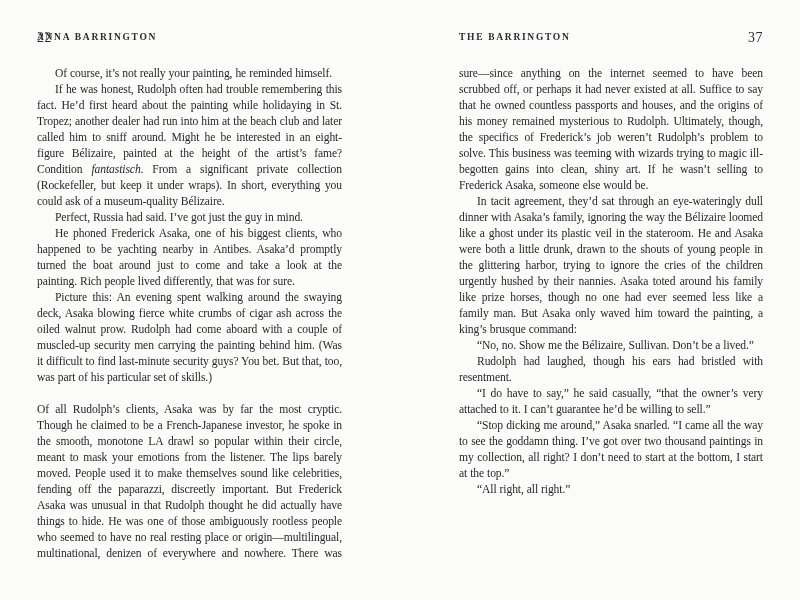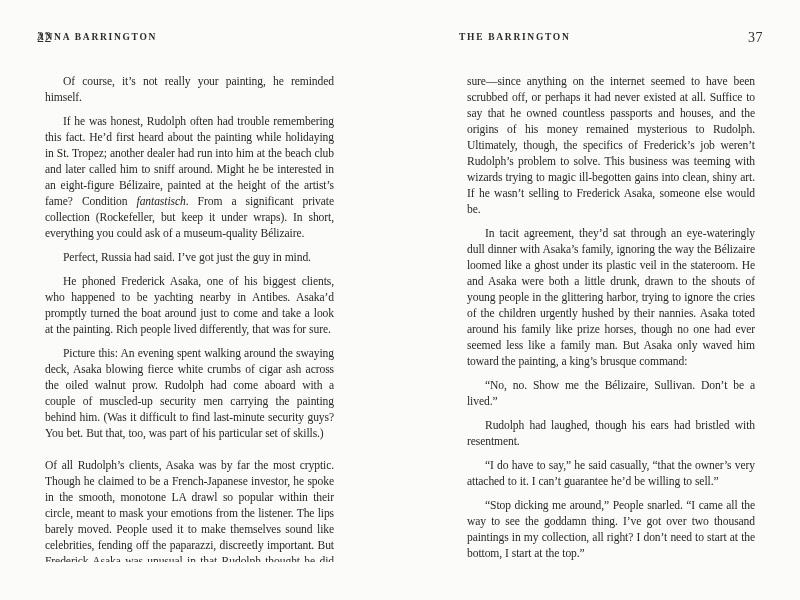--- a/index.html
+++ b/index.html
@@ -56,21 +56,21 @@
 
   .page-body {
     text-align: justify;
     font-size: 11.6px;
     line-height: 16px;
     height: 496px;
     overflow: hidden;
     letter-spacing: -0.1px;
     word-spacing: 0.2px;
   }
-  .para { margin: 8px; }
+  .para { margin: 0; }
   .para.indent { text-indent: 18px; }
   .para.break-before { margin-top: 16px; }
   .para.continues { text-align-last: justify; }
   .para em { font-style: italic; }
 </style>
 </head>
 <body>
 
 <div class="spread">
 
@@ -93,18 +93,18 @@
     <div class="page-header">
       <span class="page-number">37</span>
       <div class="running-title">THE BARRINGTON</div>
     </div>
     <div class="page-body">
         <p class="para"><span>sure—since anything on the internet seemed to have been scrubbed off, or perhaps it had never existed at all. Suffice to say that he owned countless passports and houses, and the origins of his money remained mysterious to Rudolph. Ultimately, though, the specifics of Frederick’s job weren’t Rudolph’s problem to solve. This business was teeming with wizards trying to magic ill-begotten gains into clean, shiny art. If he wasn’t selling to Frederick Asaka, someone else would be.</span></p>
         <p class="para indent"><span>In tacit agreement, they’d sat through an eye-wateringly dull dinner with Asaka’s family, ignoring the way the Bélizaire loomed like a ghost under its plastic veil in the stateroom. He and Asaka were both a little drunk, drawn to the shouts of young people in the glittering harbor, trying to ignore the cries of the children urgently hushed by their nannies. Asaka toted around his family like prize horses, though no one had ever seemed less like a family man. But Asaka only waved him toward the painting, a king’s brusque command:</span></p>
         <p class="para indent"><span>“No, no. Show me the Bélizaire, Sullivan. Don’t be a lived.”</span></p>
         <p class="para indent"><span>Rudolph had laughed, though his ears had bristled with resentment.</span></p>
         <p class="para indent"><span>“I do have to say,” he said casually, “that the owner’s very attached to it. I can’t guarantee he’d be willing to sell.”</span></p>
-        <p class="para indent"><span>“Stop dicking me around,” People snarled. “I came all the way to see the goddamn thing. I’ve got over two thousand paintings in my collection, all right? I don’t need to start at the bottom, I start at the top.”</span></p>
+        <p class="para indent"><span>“Stop dicking me around,” Asaka snarled. “I came all the way to see the goddamn thing. I’ve got over two thousand paintings in my collection, all right? I don’t need to start at the bottom, I start at the top.”</span></p>
         <p class="para indent"><span>“All right, all right.”</span></p>
       </div>
   </div>
 
 </div>
 
 </body></html>

